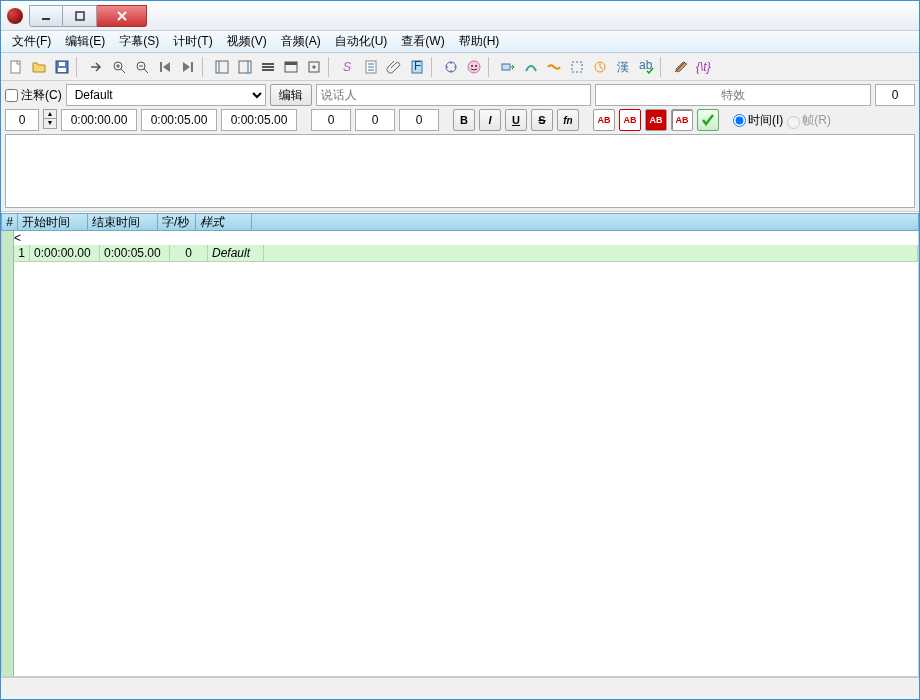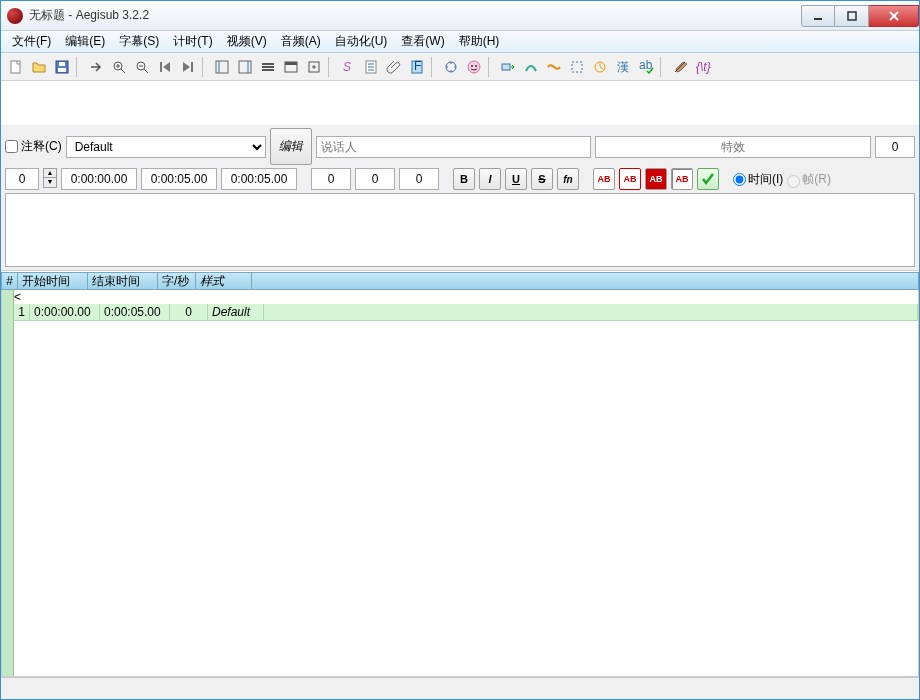--- a/index.html
+++ b/index.html
@@ -19,27 +19,27 @@
 .menubar { height:22px; background: linear-gradient(#f7fafe,#e3f0fb); display:flex; padding:0 4px; border-bottom:1px solid #b9cfe0; }
 .menubar .mitem { padding:2px 7px; cursor:default; }
 
 
 .toolbar { height:28px; background:#f1f1f1; display:flex; align-items:center; padding:0 4px; gap:1px; border-bottom:1px solid #d0d0d0; }
 .tbtn { width:22px; height:22px; display:flex; align-items:center; justify-content:center; border:1px solid transparent; border-radius:2px;}
 .tsep { width:6px; height:20px; border-left:1px solid #c0c0c0; margin:0 2px; }
 .tbtn svg{width:16px;height:16px;}
 
 
-.editpanel { background:#f0f0f0; padding:3px 4px; border-bottom:1px solid #d0d0d0; display:flex; flex-direction:column; gap:3px;margin-top:44px; }
+.editpanel { background:#f0f0f0; padding:3px 4px; border-bottom:1px solid #d0d0d0; display:flex; flex-direction:column; gap:3px; }
 .row { display:flex; align-items:center; gap:4px; }
 .chk { display:flex; align-items:center; gap:3px; }
 .chk input{width:13px;height:13px;}
 select.combo, input.combo { height:22px; border:1px solid #abadb3; background:#fff; padding:0 4px; }
 .styleCombo{ width:200px; }
-.btn { height:37px; padding:0 8px; background:linear-gradient(#f8f8f8,#e5e5e5); border:1px solid #9e9e9e; border-radius:2px;font-style:italic; }
+.btn { height:22px; padding:0 8px; background:linear-gradient(#f8f8f8,#e5e5e5); border:1px solid #9e9e9e; border-radius:2px; }
 .speaker{flex:1;}
 .effect{flex:1;text-align:center;}
 .rightnum{ width:40px; text-align:center; }
 
 .row2 .tfield{ width:76px; text-align:center; height:22px; border:1px solid #abadb3; background:#fff;}
 .row2 .nfield{ width:40px; text-align:center; height:22px; border:1px solid #abadb3; background:#fff;}
 .row2 .nfield.first{width:34px;}
 .gap{width:6px;}
 .stylebtn{ width:22px; height:22px; border:1px solid #9e9e9e; background:linear-gradient(#fafafa,#e7e7e7); border-radius:2px; display:flex; align-items:center; justify-content:center; font-weight:bold; font-size:11px;}
 .stylebtn.i{font-style:italic;}
@@ -79,21 +79,20 @@
 
 
 .gbody::-webkit-scrollbar{width:17px;background:#f0f0f0;}
 .gbody::-webkit-scrollbar-thumb{background:#cdcdcd;border:1px solid #aaa;}
 </style>
 </head>
 <body>
 
 <div class="titlebar">
   <div class="app-icon"></div>
-  <div class="title">无标题 - Aegisub 3.2.2</div>
   <div class="winbtns">
     <div class="winbtn">
         <svg viewBox="0 0 12 12">
           <line x1="2" y1="9" x2="10" y2="9" stroke="#333" stroke-width="2"></line>
         </svg>
       </div>
     <div class="winbtn">
         <svg viewBox="0 0 12 12">
           <rect x="2" y="2" width="8" height="8" fill="none" stroke="#333" stroke-width="1.5"></rect>
         </svg>

